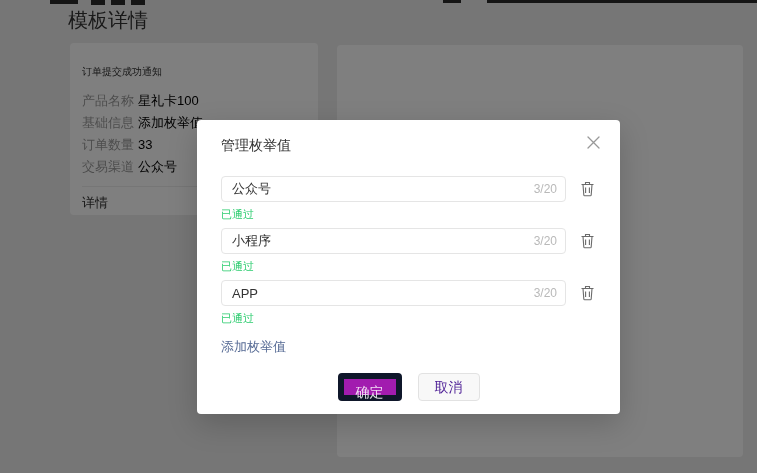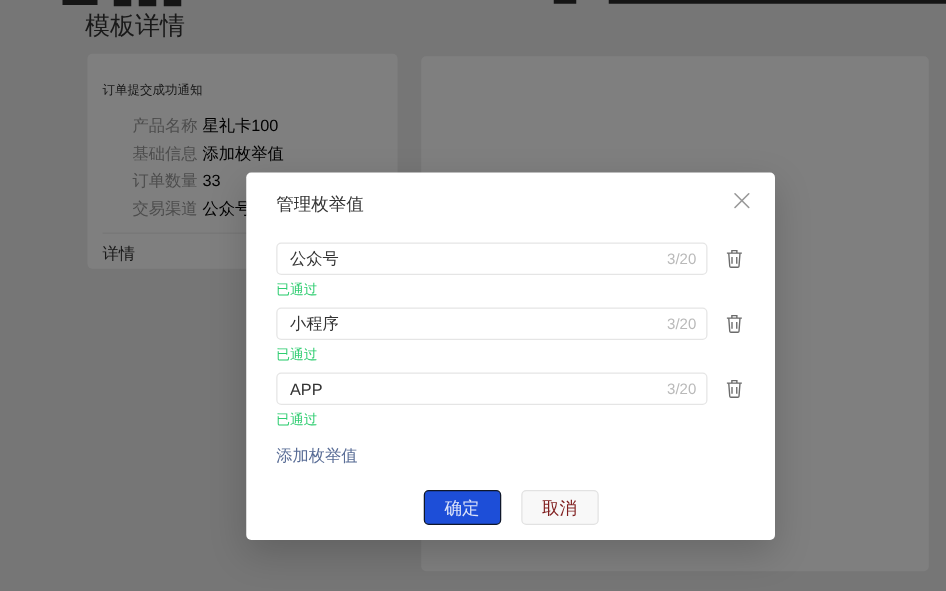--- a/index.html
+++ b/index.html
@@ -23,36 +23,36 @@
   .frag-e { left:413px; top:431px; width:12px; height:3px; background:#4a4a4a; }
   .frag-f { left:477px; top:431px; width:12px; height:3px; background:#4a4a4a; }
 
   .card { position:absolute; background:#fff; border-radius:4px; }
   .left-card { left:70px; top:43px; width:248px; height:172px; padding:0 12px; }
   .right-card { left:337px; top:45px; width:406px; height:412px; padding:0 28px; }
   .card-title { font-size:10px; color:#333; font-weight:400; }
   .left-card .card-title { padding-top:22px; }
   .right-card .card-title { padding-top:20px; }
 
-  .field-rows { margin-top:11px;margin-left:24px; }
+  .field-rows { margin-top:11px; }
   .field-row { display:flex; font-size:13px; line-height:22px; }
   .field-label { width:56px; color:#9a9a9a; flex:none; }
   .field-value { color:#000000;text-align:right; }
   .right-card .field-row { margin-top:14px; line-height:18px; }
   .right-card .field-label { width:55px; }
   .right-card .field-value { font-weight:600; letter-spacing:0.1px; }
 
   .divider { height:1px; background:#ededed; margin-top:8px; }
   .detail-heading { margin-top:7px; font-size:13px; color:#333; }
 
   .overlay { position:absolute; inset:0; background:rgba(0,0,0,0.5); }
 
   
   .modal {
-    position:absolute; left:197px; top:138px; width:423px; height:294px;
+    position:absolute; left:197px; top:120px; width:423px; height:294px;
     background:#fff; border-radius:4px; padding:0 24px;
     box-shadow:0 10px 30px rgba(0,0,0,0.18);
   }
   .modal-title { padding-top:15px; font-size:14px; line-height:20px; color:#333; }
   .modal-close {
     position:absolute; top:11px; right:16px; width:22px; height:22px;
     background:none; border:none; cursor:pointer; color:#999;
     display:flex; align-items:center; justify-content:center;
   }
   .enum-item { margin-bottom:5px; }
@@ -73,22 +73,22 @@
     background:none; border:none; padding:0; cursor:pointer; color:#6b6b6b;
     display:flex; align-items:center; justify-content:center;
   }
   .enum-status { margin-top:4px; font-size:11px; line-height:17px; color:#2fcd71; }
   .add-link { display:inline-block; margin-top:6px; font-size:13px; line-height:17px; color:#576b95; text-decoration:none; cursor:pointer; }
   .modal-footer { margin-top:18px; display:flex; justify-content:center; gap:16px; }
   .btn {
     min-width:62px; height:28px; padding:0 12px; border-radius:4px; font-size:14px;
     font-family:inherit; cursor:pointer; line-height:26px; text-align:center;
   }
-  .btn-confirm { background:#1d4ed8; border:1px solid #0f172a; color:rgba(255,255,255,0.85); }
-  .btn-cancel { background:#f8f8f8; border:1px solid #e2e2e2; color:#7f1d1d; }
+  .btn-confirm { background:#a21caf; border:6px solid #0f172a; color:rgba(255,255,255,0.85); }
+  .btn-cancel { background:#f8f8f8; border:1px solid #e2e2e2; color:#4c1d95; }
 </style>
 </head>
 <body>
 
 <div>
   <h1 class="page-title">模板详情</h1>
 
   <div class="frag frag-a"></div>
   <div class="frag frag-b1"></div>
   <div class="frag frag-b2"></div>

